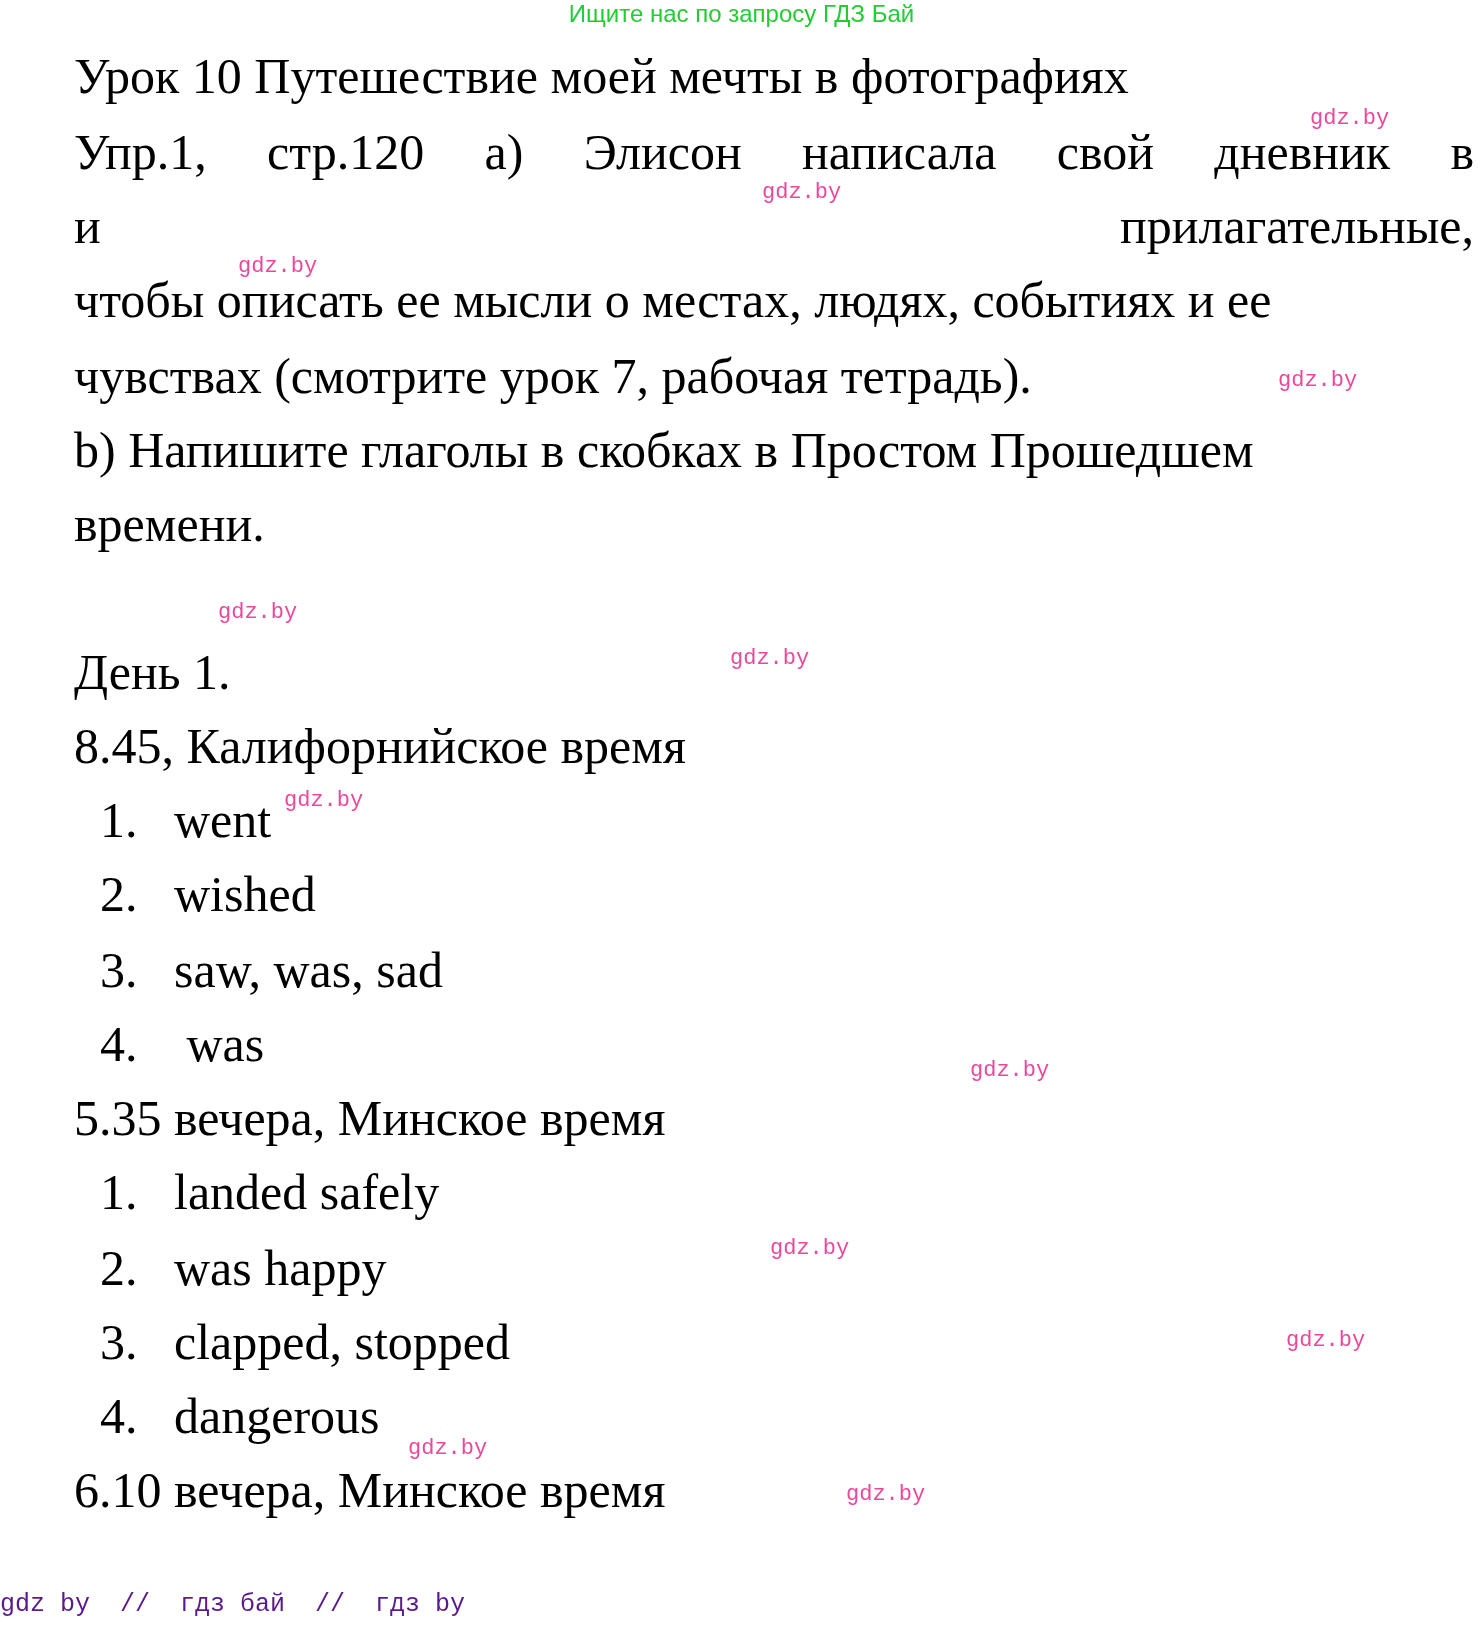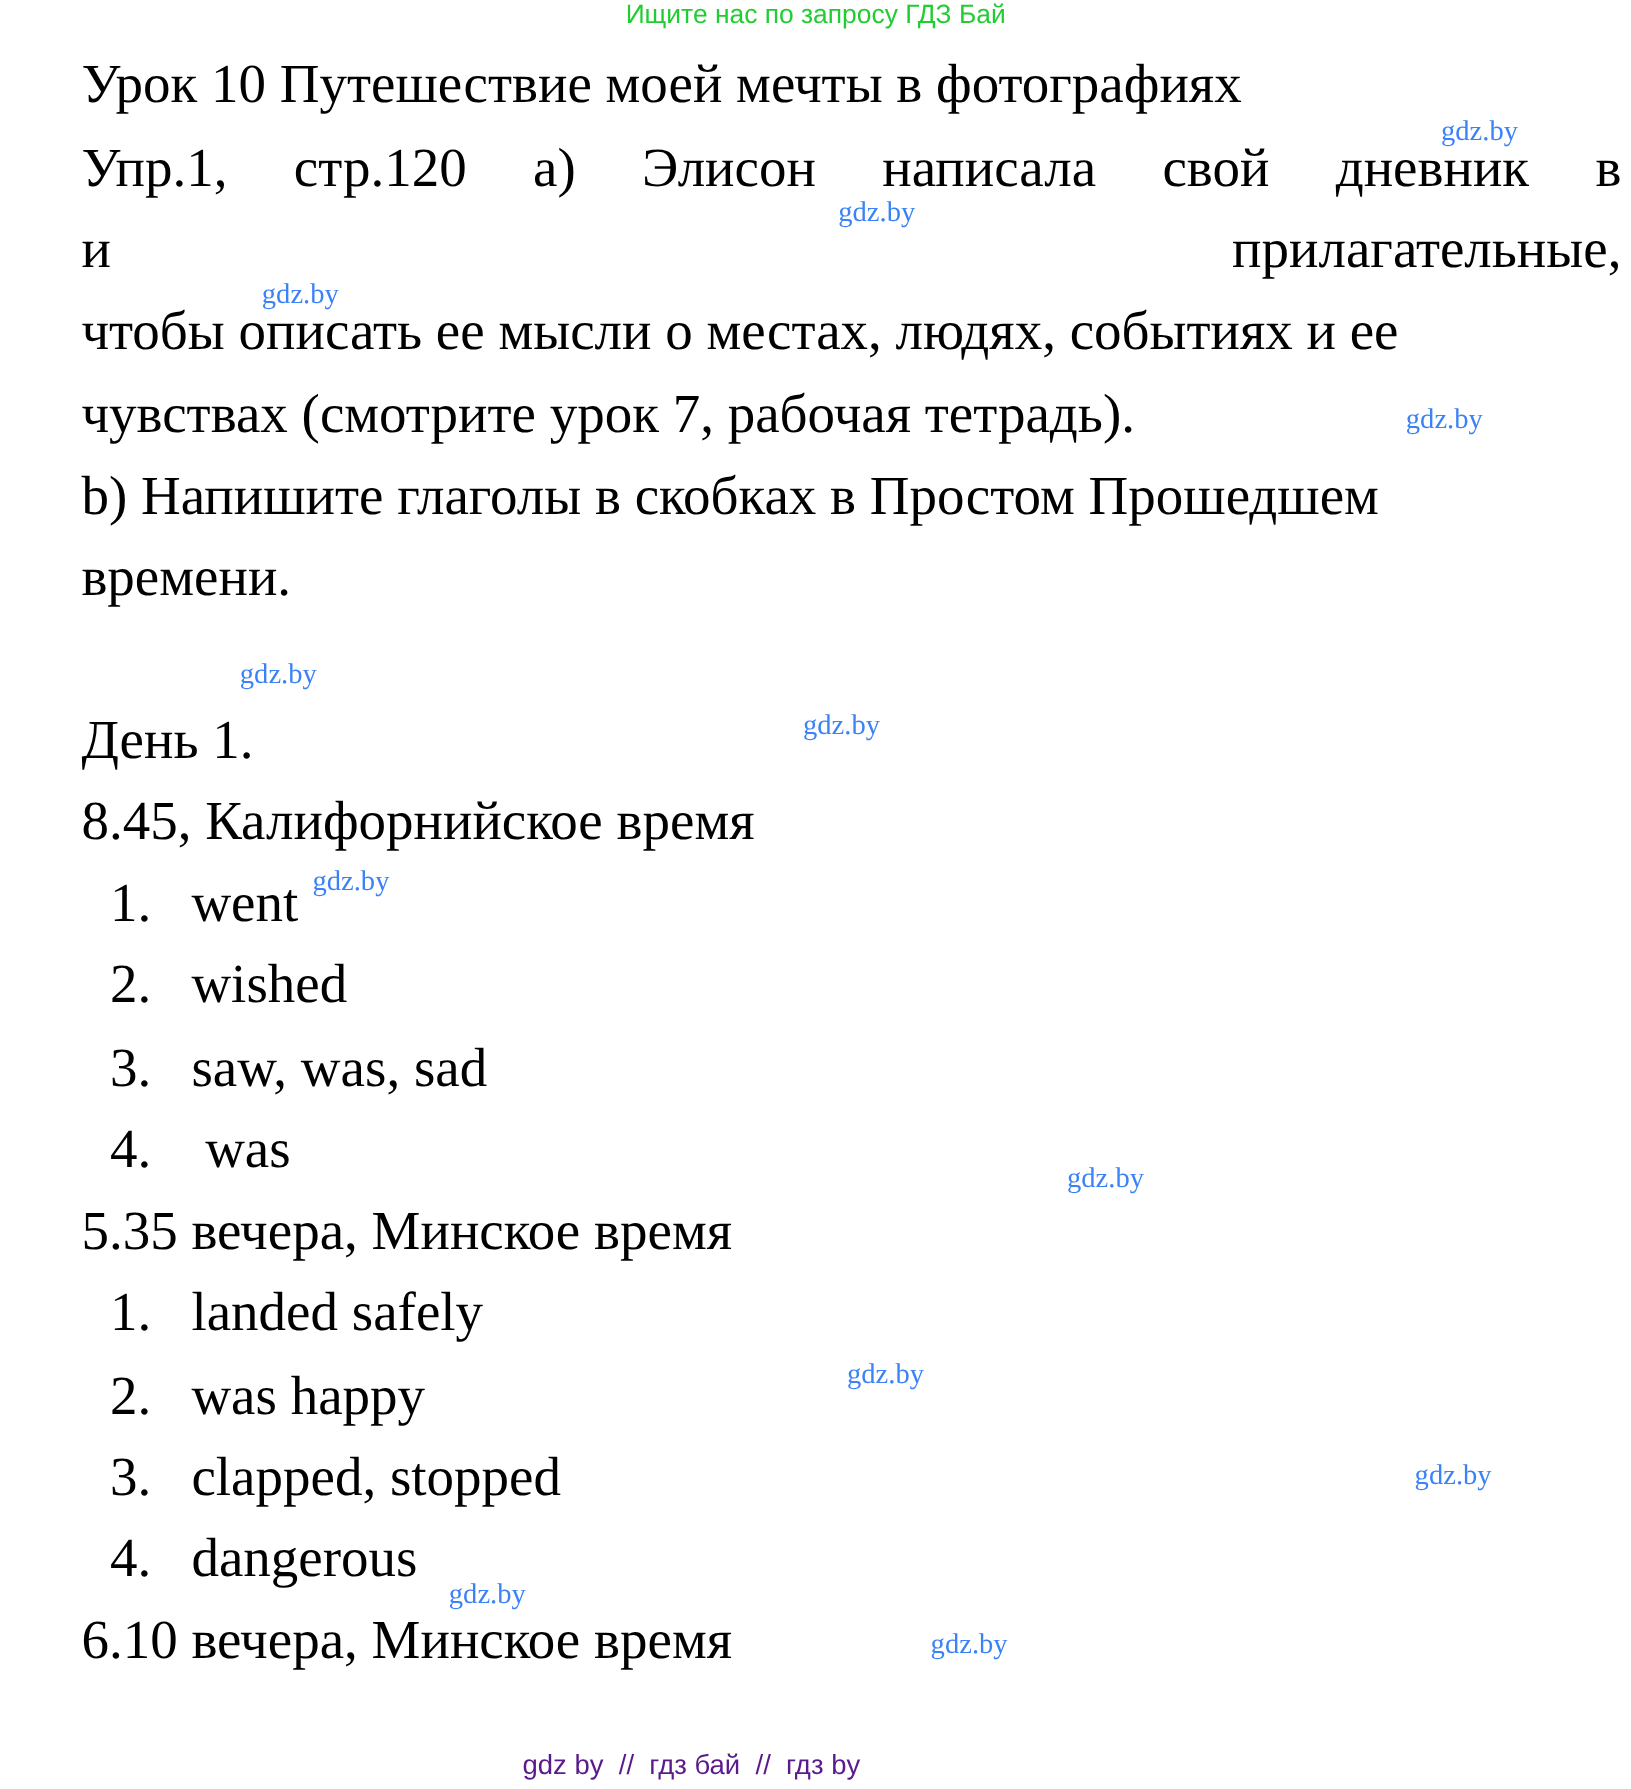--- a/index.html
+++ b/index.html
@@ -2,22 +2,22 @@
 <html><head>
 <meta charset="utf-8">
 <style>
   html, body { margin:0; padding:0; background:#ffffff; }
   body { width:1483px; height:1626px; position:relative; overflow:hidden; font-family:"Liberation Serif", serif; color:#000; }
   .top-banner { position:absolute; top:0; left:0; width:1483px; text-align:center; font-family:"Liberation Sans", sans-serif; font-size:24px; color:#22cc33; line-height:28px; }
   .line { position:absolute; left:26px; font-size:50px; line-height:56px; white-space:nowrap;margin-left:48px; }
   .just { width:1400px; display:flex; justify-content:space-between; }
   .item { position:absolute; left:100px; font-size:50px; line-height:56px; white-space:nowrap; }
   .item .num { display:inline-block; width:74px; }
-  .wm { position:absolute; font-family:Liberation Serif, serif; font-size:26px; color:#3b82f6; line-height:30px; }
-  .footer { position:absolute; bottom:6px; left:0; width:1257px; text-align:center; font-family:Liberation Sans, sans-serif; font-size:25px; color:#5a1a8c; line-height:30px; }
+  .wm { position:absolute; font-family:Liberation Mono, monospace; font-size:22px; color:#ec4899; line-height:30px; }
+  .footer { position:absolute; bottom:6px; left:0; width:1257px; font-family:Liberation Mono, monospace; font-size:25px; color:#5a1a8c; line-height:30px; }
 </style>
 </head>
 <body>
 
 <div class="top-banner">Ищите нас по запросу ГДЗ Бай</div>
 
 <div class="line" style="top:48px;">Урок 10 Путешествие моей мечты в фотографиях</div>
 
 <div class="line just" style="top:124px;">
   <span>Упр.1,</span>

